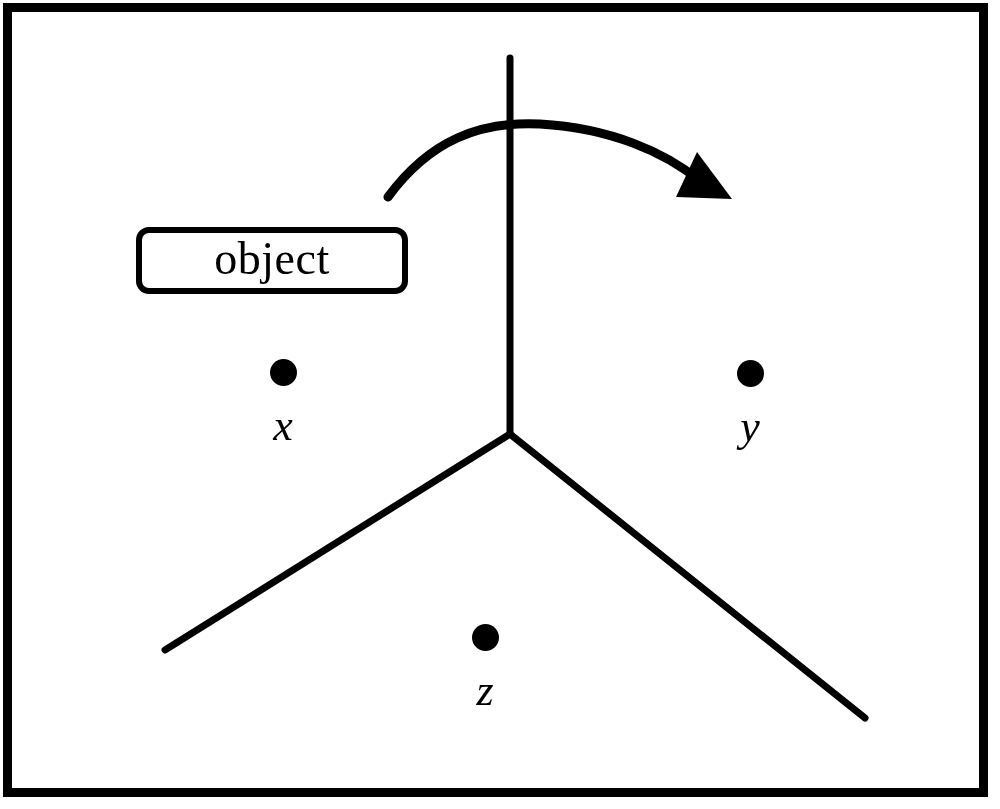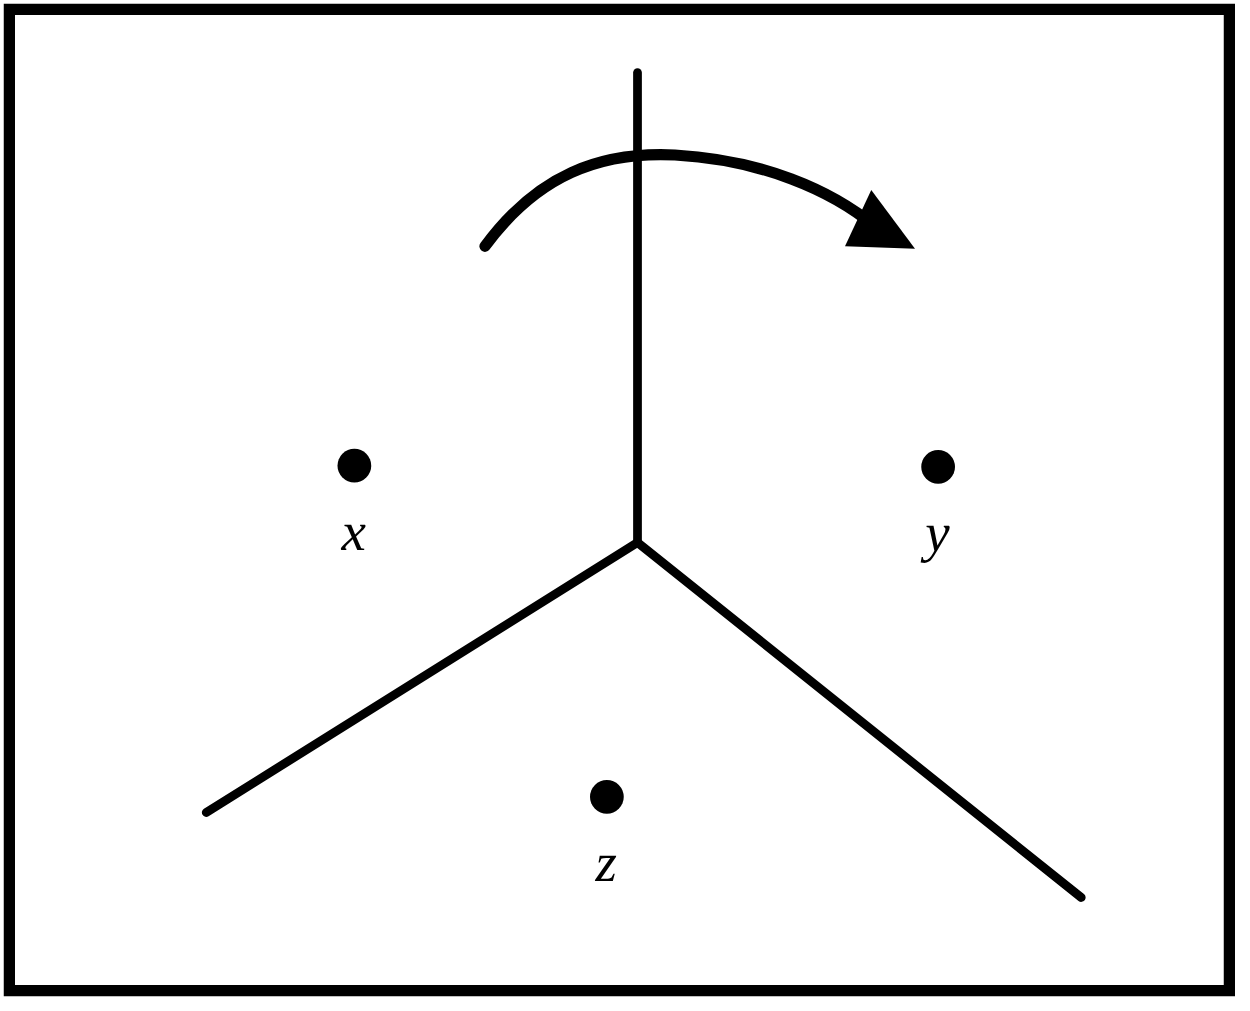--- a/index.html
+++ b/index.html
@@ -115,20 +115,23 @@
         <line x1="510" y1="434" x2="165" y2="650" stroke="#000000" stroke-width="7" stroke-linecap="round"></line>
         <line x1="510" y1="434" x2="865" y2="718" stroke="#000000" stroke-width="7" stroke-linecap="round"></line>
       </g>
 
       <g>
         <path d="M 388 197 C 430 140, 480 121, 540 124 C 610 128, 665 152, 700 181" fill="none" stroke="#000000" stroke-width="9" stroke-linecap="round"></path>
         <polygon points="732,199 676,197 697,152" fill="#000000"></polygon>
       </g>
     </svg>
 
+    <div id="object-box">
+      <span class="box-label">object</span>
+    </div>
 
     <div class="node" id="node-x">
       <span class="dot"></span>
       <span class="node-label">x</span>
     </div>
 
     <div class="node" id="node-y">
       <span class="dot"></span>
       <span class="node-label">y</span>
     </div>

